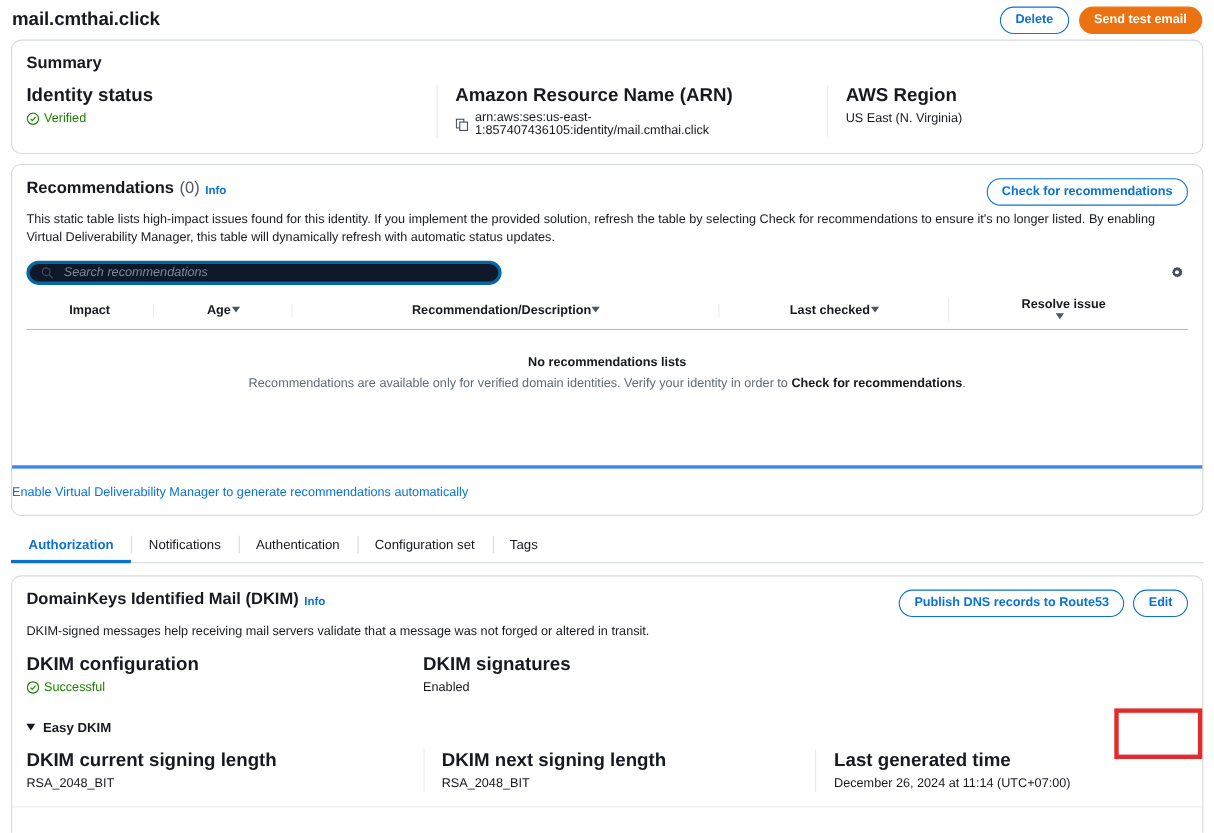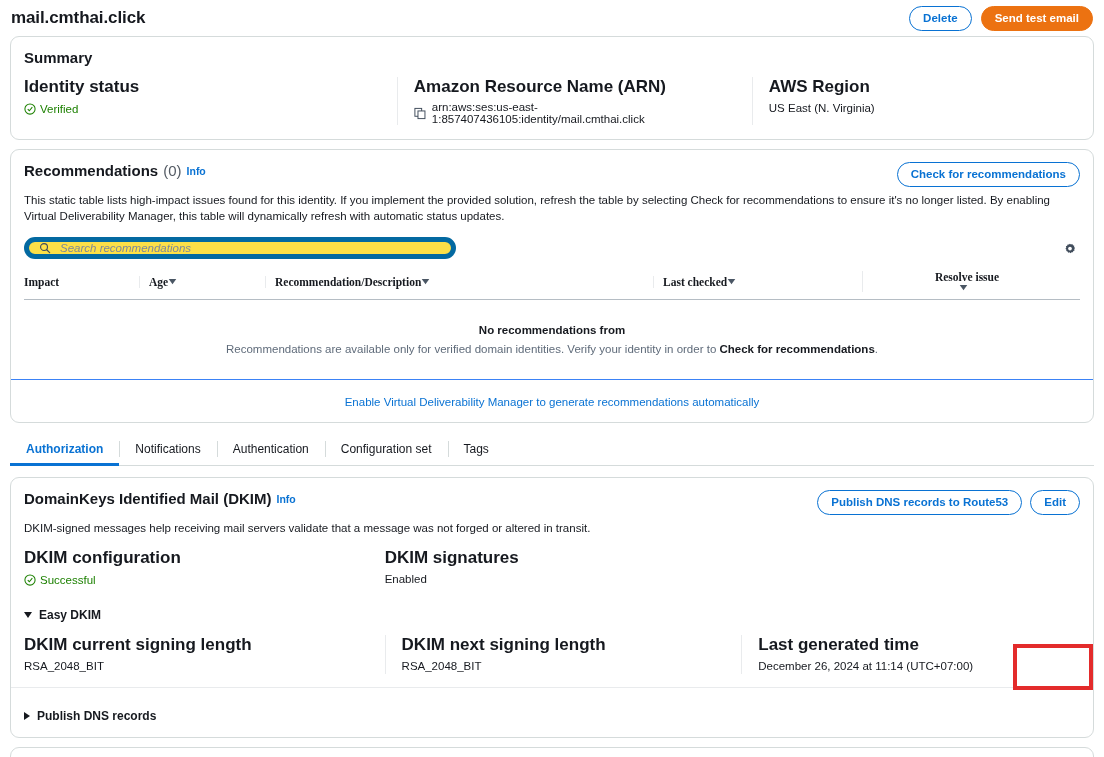--- a/index.html
+++ b/index.html
@@ -36,21 +36,21 @@
   .card {
     border: 1px solid #d5dbdb;
     border-radius: 9px;
     background: #fff;
     margin: 0 10px 9px 10px;
   }
   .card-pad { padding: 12px 13px 14px 13px; }
 
   .card-title {
     font-size: 15px; font-weight: bold; color: #16191f;
-    display: flex; align-items: center; gap: 5px;
+    display: flex; align-items: flex-end; gap: 5px;
   }
   .count-muted { font-weight: normal; color: #545b64; font-size: 15px; }
   .info-link { font-size: 10.5px; color: #0972d3; font-weight: bold; cursor: pointer; }
   .desc {
     font-size: 11.5px; color: #16191f; line-height: 16px;
     margin-top: 5px; max-width: 1060px;
   }
 
   
   .summary-cols { display: flex; margin-top: 11px; }
@@ -67,55 +67,55 @@
 
   
   .ico { display: inline-block; vertical-align: middle; line-height: 0; }
   .copy-ico { cursor: pointer; }
 
   
   .rec-head { display: flex; justify-content: space-between; align-items: flex-start; }
   .search-row { display: flex; align-items: center; margin-top: 13px; }
   .search-box {
     flex: 0 0 432px; height: 22px;
-    border: 5px solid #0369a1; border-radius: 11px;
+    border: 3px solid #0369a1; border-radius: 11px;
     display: flex; align-items: center; gap: 7px; padding: 0 10px;
-    background: #fde047;
+    background: #0f172a;
   }
   .search-box input {
     border: none; outline: none; background: transparent;
     font-family: "Liberation Sans", sans-serif;
     font-size: 11.5px; font-style: italic; color: #5f6b7a; width: 100%;
   }
   .search-box input::placeholder { color: #7d8998; font-style: italic; }
   .gear-wrap { margin-left: auto; padding-right: 3px; cursor: pointer; }
 
   .rec-table { width: 100%; margin-top: 12px; }
   .rec-thead {
     display: flex; align-items: center;
     border-bottom: 1px solid #b5bdc4;
     font-size: 11.5px; font-weight: bold; color: #16191f;
     padding-bottom: 7px;
   }
-  .th { display: flex; align-items: center; justify-content: flex-start; padding: 0 0 0 0; font-family: Liberation Serif, serif; }
+  .th { display: flex; align-items: center; justify-content: center; padding: 0 0 0 0; }
   .th + .th { border-left: 1px solid #e9ebed; padding-left: 9px; }
   .th-impact { width: 115px; }
   .th-age { width: 126px; }
   .th-rec { width: 388px; }
   .th-last { width: 209px; }
   .th-resolve { width: 200px; flex-direction: column; }
   .sort-ico { opacity: .95; margin-right: 7px; }
 
   .empty-wrap { text-align: center; padding: 24px 0 22px 0; }
   .empty-title { font-size: 11.5px; font-weight: bold; color: #16191f; }
   .empty-sub { font-size: 11.5px; color: #5f6b7a; margin-top: 7px; }
   .empty-sub b { color: #16191f; }
   .card-footer {
-    border-top: 1px solid #3b82f6;
-    text-align: center; padding: 12px 0 12px 0;
+    border-top: 3px solid #3b82f6;
+    text-align: left; padding: 12px 0 12px 0; margin-top: 44px;
   }
   .card-footer a { font-size: 11.5px; color: #0972d3; text-decoration: none; cursor: pointer; }
 
   
   .tabs {
     display: flex; align-items: stretch;
     margin: 13px 10px 0 10px;
     border-bottom: 1px solid #d5dbdb;
   }
   .tab {
@@ -271,21 +271,21 @@
             <span>Resolve issue</span>
             <span class="ico sort-ico">
               <svg width="9" height="9" viewBox="0 0 12 12">
                   <path d="M1 2.5 H11 L6 9.5 Z" fill="#414d5c"></path>
                 </svg>
             </span>
           </div>
         </div>
 
         <div class="empty-wrap">
-          <div class="empty-title">No recommendations from</div>
+          <div class="empty-title">No recommendations lists</div>
           <div class="empty-sub"><span>Recommendations are available only for verified domain identities. Verify your identity in order to </span><b>Check for recommendations</b><span>.</span></div>
         </div>
       </div>
     </div>
     <div class="card-footer">
       <a>Enable Virtual Deliverability Manager to generate recommendations automatically</a>
     </div>
   </div>
 
   <div class="tabs">

